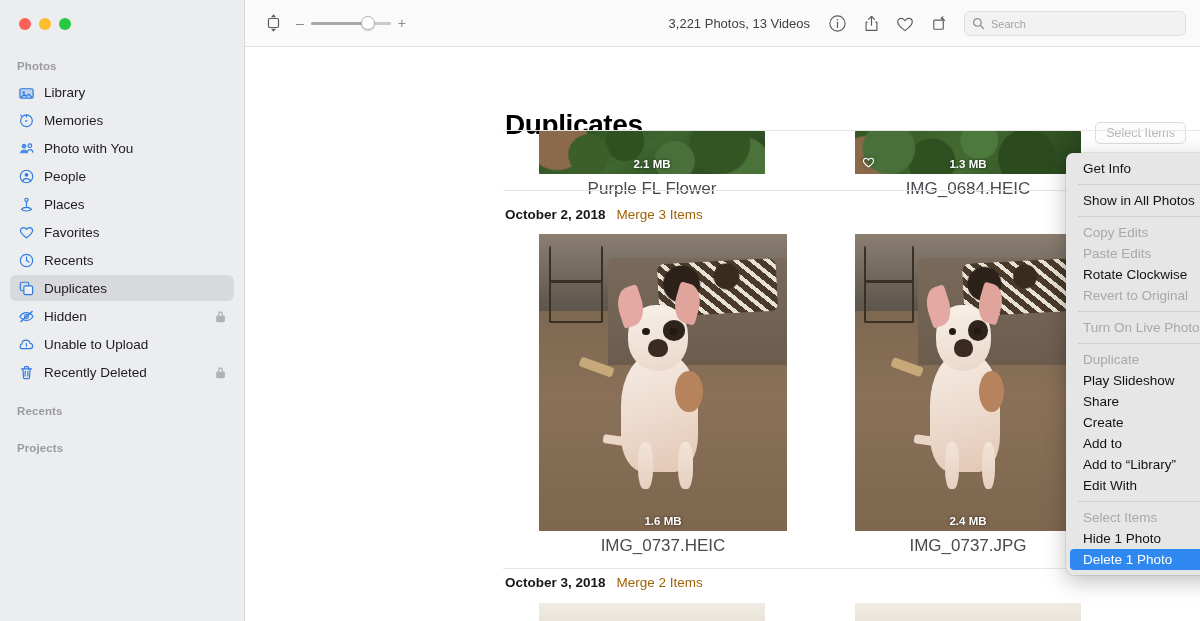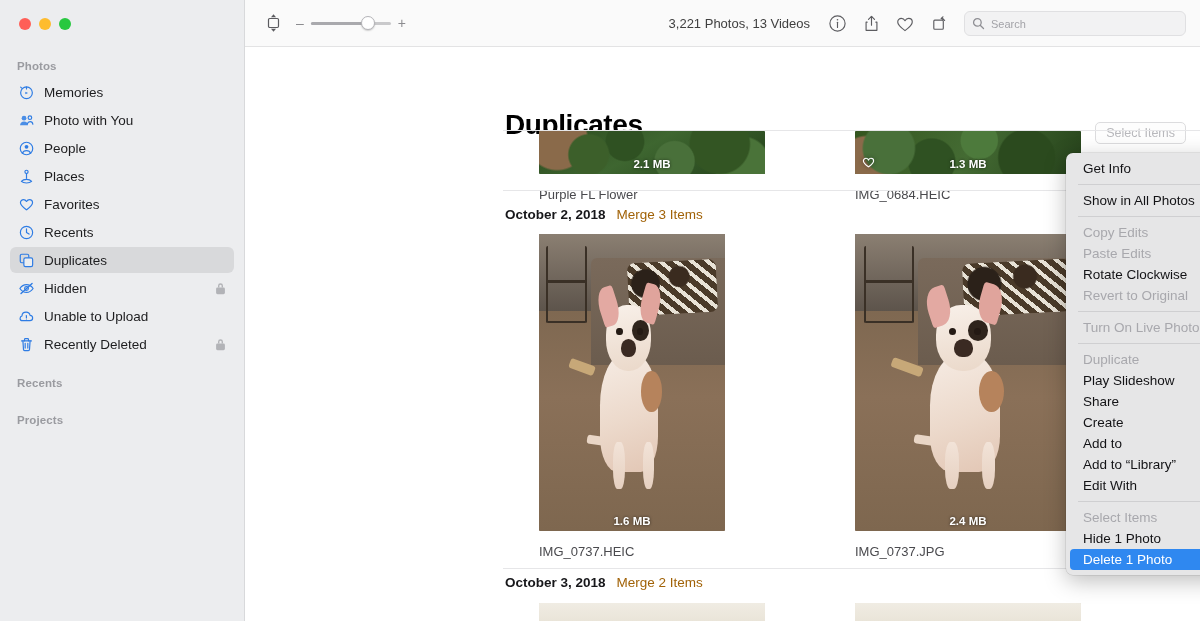--- a/index.html
+++ b/index.html
@@ -150,22 +150,22 @@
     position: absolute; bottom: 4px; left: 0; right: 0;
     text-align: center; color: #fff; font-size: 11.5px; font-weight: 600;
     text-shadow: 0 0 3px rgba(0,0,0,.65);
   }
   .thumb .fav-heart {
     position: absolute; left: 6px; bottom: 5px; color:#fff;
     filter: drop-shadow(0 0 2px rgba(0,0,0,.6));
     display:flex;
   }
   .caption {
-    text-align: left; font-size: 13px; color: #4a4a4e;
-    margin-top: 13px; white-space: nowrap;
+    text-align: center; font-size: 17px; color: #4a4a4e;
+    margin-top: 5px; white-space: nowrap;
   }
 
   
   .art { position:absolute; inset:0; }
 
   
   .art-leaves {
     background:
       radial-gradient(circle at 22% 55%, #3c5f2a 0 11%, transparent 12%),
       radial-gradient(circle at 38% 25%, #2f5122 0 13%, transparent 14%),
@@ -300,20 +300,31 @@
 <div id="app">
 
   <div id="sidebar">
     <div id="traffic-lights">
       <span class="tl tl-close"></span>
       <span class="tl tl-min"></span>
       <span class="tl tl-zoom"></span>
     </div>
     <div id="sidebar-scroll">
         <div class="side-section">Photos</div>
+        <div class="side-item">
+          <span class="ico">
+            <svg width="17" height="17" viewBox="0 0 18 18" fill="none" stroke="currentColor" stroke-width="1.25" stroke-linecap="round" stroke-linejoin="round">
+              <rect x="2" y="5" width="14" height="10" rx="1.6" fill="currentColor" opacity=".22"></rect>
+              <rect x="2" y="5" width="14" height="10" rx="1.6"></rect>
+              <circle cx="6" cy="9" r="1.4" fill="currentColor" stroke="none"></circle>
+              <path d="M3.4 14l3.2-3 2.4 2.2 2.4-2.6 3.2 3.4"></path>
+            </svg>
+          </span>
+          <span class="lbl">Library</span>
+        </div>
         <div class="side-item">
           <span class="ico">
             <svg width="17" height="17" viewBox="0 0 18 18" fill="none" stroke="currentColor" stroke-width="1.25" stroke-linecap="round" stroke-linejoin="round">
               <circle cx="9" cy="9.3" r="6.2"></circle>
               <path d="M9 5.2v-2"></path>
               <path d="M7.8 8.2l2.8 1.3-2.8 1.4z" fill="currentColor" stroke="none"></path>
               <path d="M4.4 4.6 2.8 3.3"></path>
             </svg>
           </span>
           <span class="lbl">Memories</span>
@@ -525,21 +536,21 @@
               </span>
               <span class="size">1.3 MB</span>
             </div>
             <div class="caption">IMG_0684.HEIC</div>
           </div>
           <div class="hrule" style="top:143px"></div>
           <div class="date-row" style="top:160px">
             <span class="date-label">October 2, 2018</span>
             <span class="merge-link">Merge 3 Items</span>
           </div>
-          <div class="tile" style="left:294px; top:187px; width:186px">
+          <div class="tile" style="left:294px; top:187px; width:248px">
             <div class="thumb" style="height:297px">
               <div class="art art-dog">
                 <div class="couch"></div>
                 <div class="couch2"></div>
                 <div class="stand"></div>
                 <div class="bed"></div>
                 <div class="bone"></div>
                 <div class="tail"></div>
                 <div class="body"></div>
                 <div class="patch"></div>

